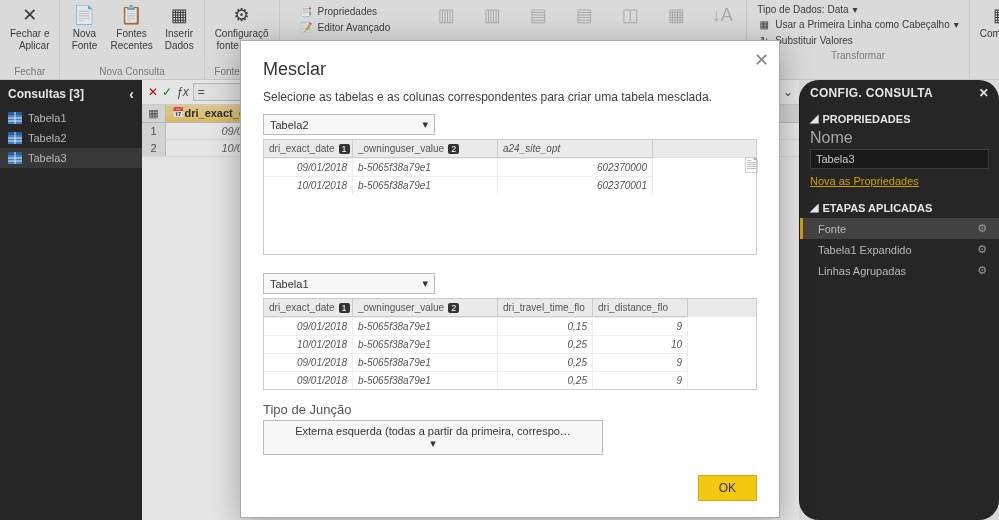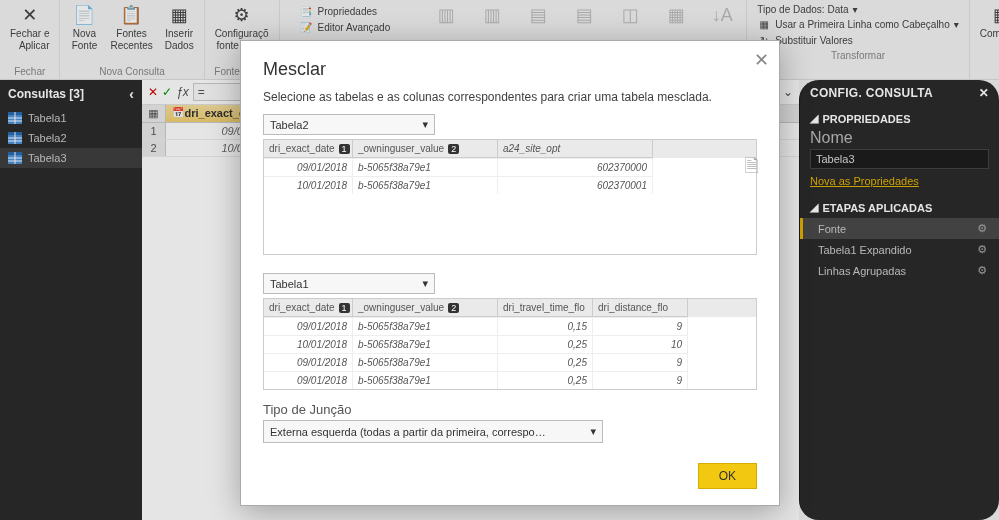--- a/index.html
+++ b/index.html
@@ -62,21 +62,21 @@
 .mini-table { border:1px solid #ccc; font-size:10px; }
 .mini-table .mt-head { display:flex; background:#eaeaea; }
 .mini-table .mt-head div { padding:3px 5px; border-right:1px solid #ccc; border-bottom:1px solid #ccc; color:#555; display:flex; align-items:center; }
 .mini-table .mt-head .idx { font-size:9px; background:#333; color:#fff; border-radius:2px; padding:0 3px; margin-left:4px; }
 .mini-table .mt-row { display:flex; }
 .mini-table .mt-row div { padding:3px 5px; border-right:1px solid #eee; border-top:1px solid #eee; color:#555; font-style:italic; }
 .mt-body { height:96px; }
 .mt1 .c1{width:89px;text-align:right;} .mt1 .c2{width:145px;} .mt1 .c3{width:155px;text-align:right;font-style:italic;}
 .mt2 .c1{width:89px;text-align:right;} .mt2 .c2{width:145px;} .mt2 .c3{width:95px;text-align:right;} .mt2 .c4{width:95px;text-align:right;}
 .field-label { font-size:13px; color:#555; margin:12px 0 3px; }
-.select-wide { border:1px solid #bbb; padding:4px 6px; width:340px; font-size:11px; background:#f7f7f7; display:flex; align-items:center; justify-content:space-between; cursor:default; }
+.select-wide { border:1px solid #bbb; padding:4px 6px; width:340px; font-size:11px; background:#f7f7f7; display:flex; align-items:center; justify-content:space-between; cursor:default;flex-direction:column; }
 .footer { display:flex; justify-content:flex-end; gap:10px; margin-top:20px; }
 .btn { padding:5px 20px; font-size:12px; border:1px solid #bbb; cursor:pointer; background:#f0f0f0; }
 .btn.primary { background:#f2c811; border-color:#d4ad00; }
 .spacer { height:18px; }
 </style>
 </head>
 <body>
 
 <div class="ribbon">
   <div class="ribbon-group">

